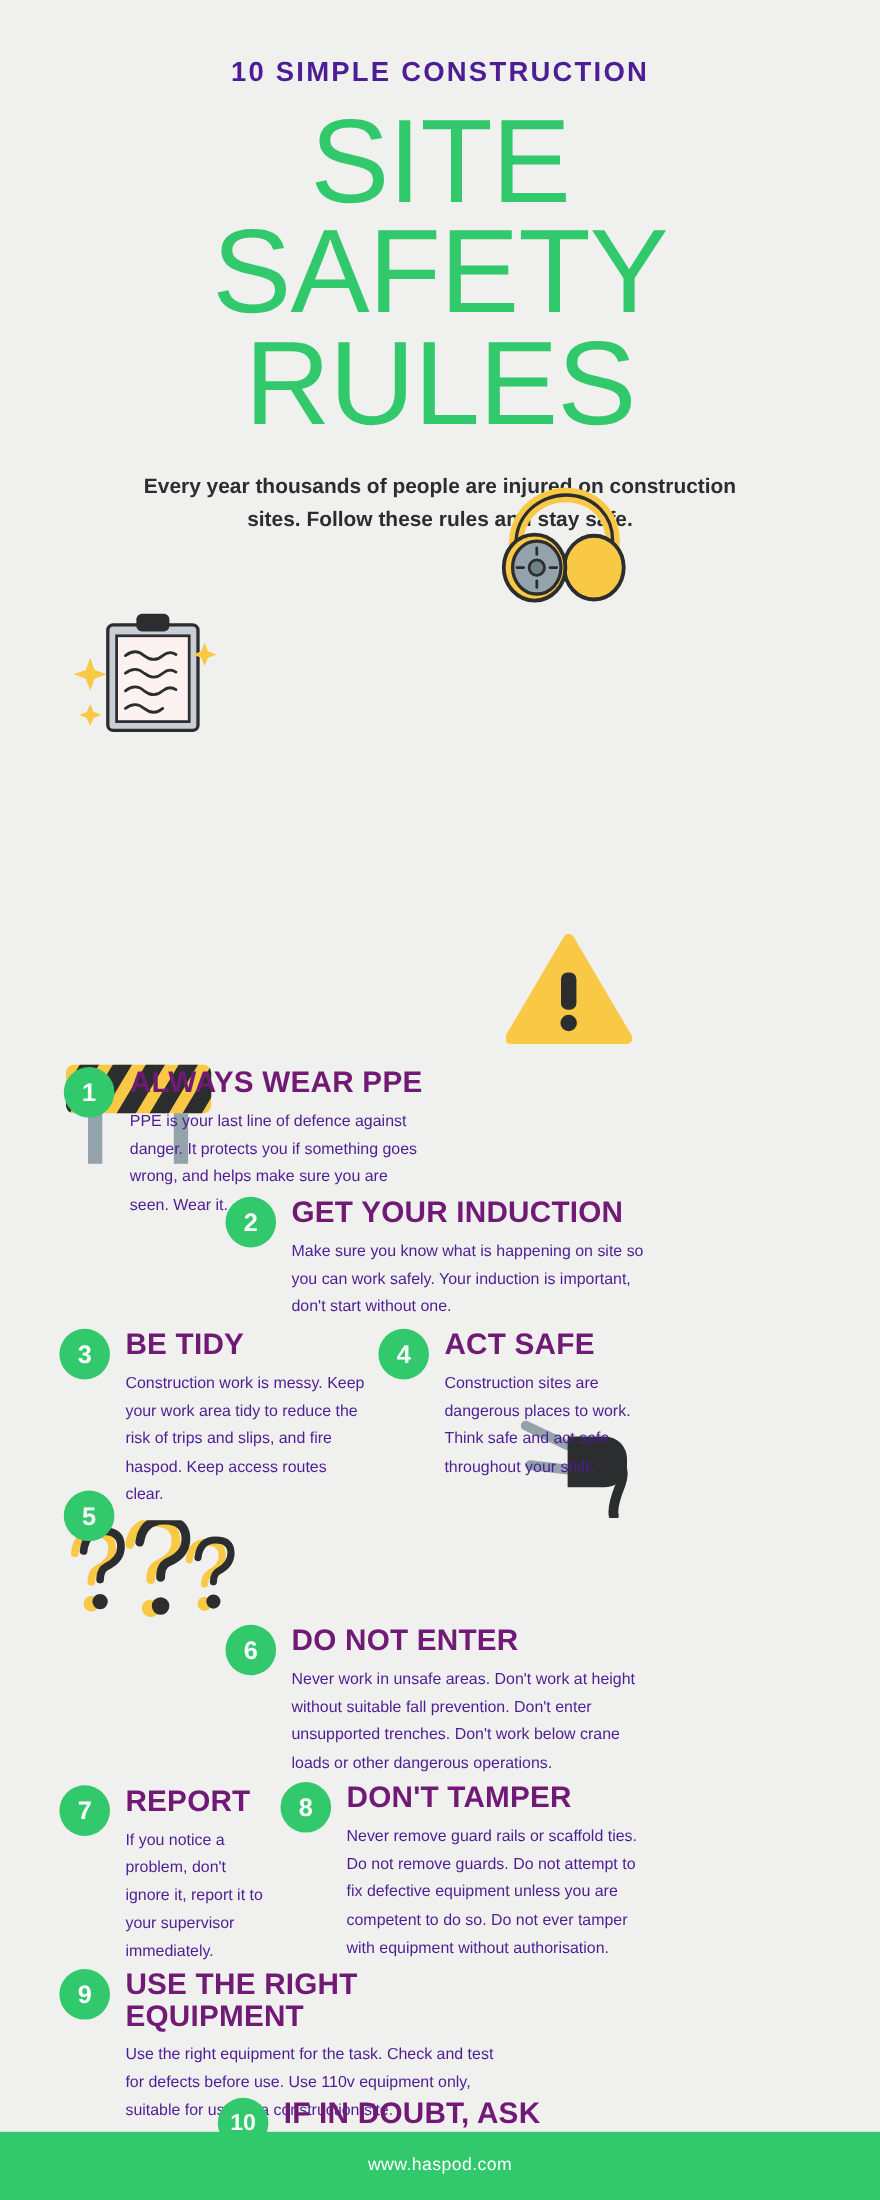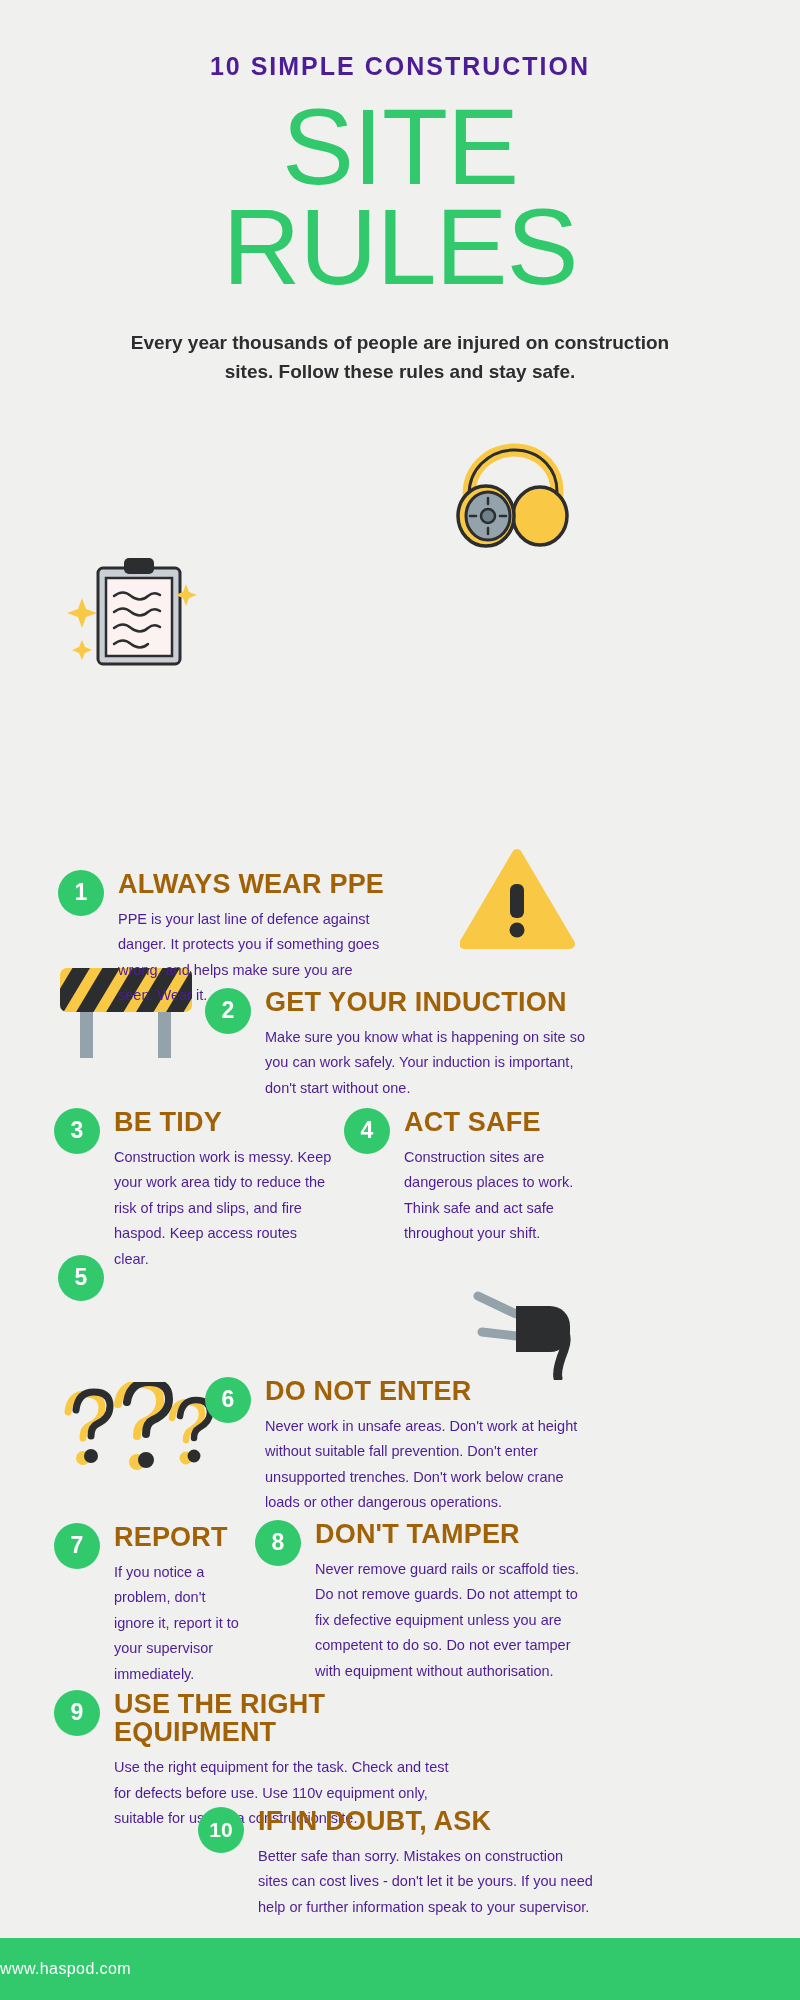--- a/index.html
+++ b/index.html
@@ -62,21 +62,21 @@
     font-weight: 800;
     display: flex;
     align-items: center;
     justify-content: center;
     margin-right: 14px;
     margin-top: 2px;
   }
   .badge.wide { font-size: 21px; }
   .rule-body { padding-top: 2px; }
   .rule-title {
-    color: #a16207;
+    color: #701a75;
     font-weight: 800;
     font-size: 27px;
     letter-spacing: 0.2px;
     line-height: 1.05;
     text-transform: uppercase;
     margin-bottom: 9px;
   }
   .rule-text {
     color: #4c1d95;
     font-size: 14.5px;
@@ -86,40 +86,41 @@
 
   
   .footer {
     position: absolute;
     left: 0; bottom: 0;
     width: 800px;
     height: 62px;
     background: #31c96c;
     display: flex;
     align-items: center;
-    justify-content: flex-start;
+    justify-content: center;
   }
   .footer-url {
     color: #ffffff;
     font-size: 16px;
     letter-spacing: 0.4px;
   }
 
   
   .ill { position: absolute; }
 </style>
 </head>
 <body>
 
 <div class="page">
 
   <div class="header">
     <div class="kicker">10 SIMPLE CONSTRUCTION</div>
     <div class="bigtitle">
       <div>SITE</div>
+      <div>SAFETY</div>
       <div>RULES</div>
     </div>
     <div class="subtitle">Every year thousands of people are injured on construction sites. Follow these rules and stay safe.</div>
   </div>
 
   <svg class="ill" style="left:452px; top:442px;" width="120" height="110" viewBox="0 0 120 110">
     <path d="M18 62 C12 26, 40 8, 62 8 C86 8, 110 26, 104 60" fill="none" stroke="#f9c945" stroke-width="13" stroke-linecap="round"></path>
     <path d="M18 62 C12 26, 40 8, 62 8 C86 8, 110 26, 104 60" fill="none" stroke="#2b2d2e" stroke-width="3"></path>
     <ellipse cx="88" cy="74" rx="27" ry="29" fill="#f9c945" stroke="#2b2d2e" stroke-width="3.5"></ellipse>
     <ellipse cx="34" cy="74" rx="28" ry="30" fill="#f9c945" stroke="#2b2d2e" stroke-width="3.5"></ellipse>

